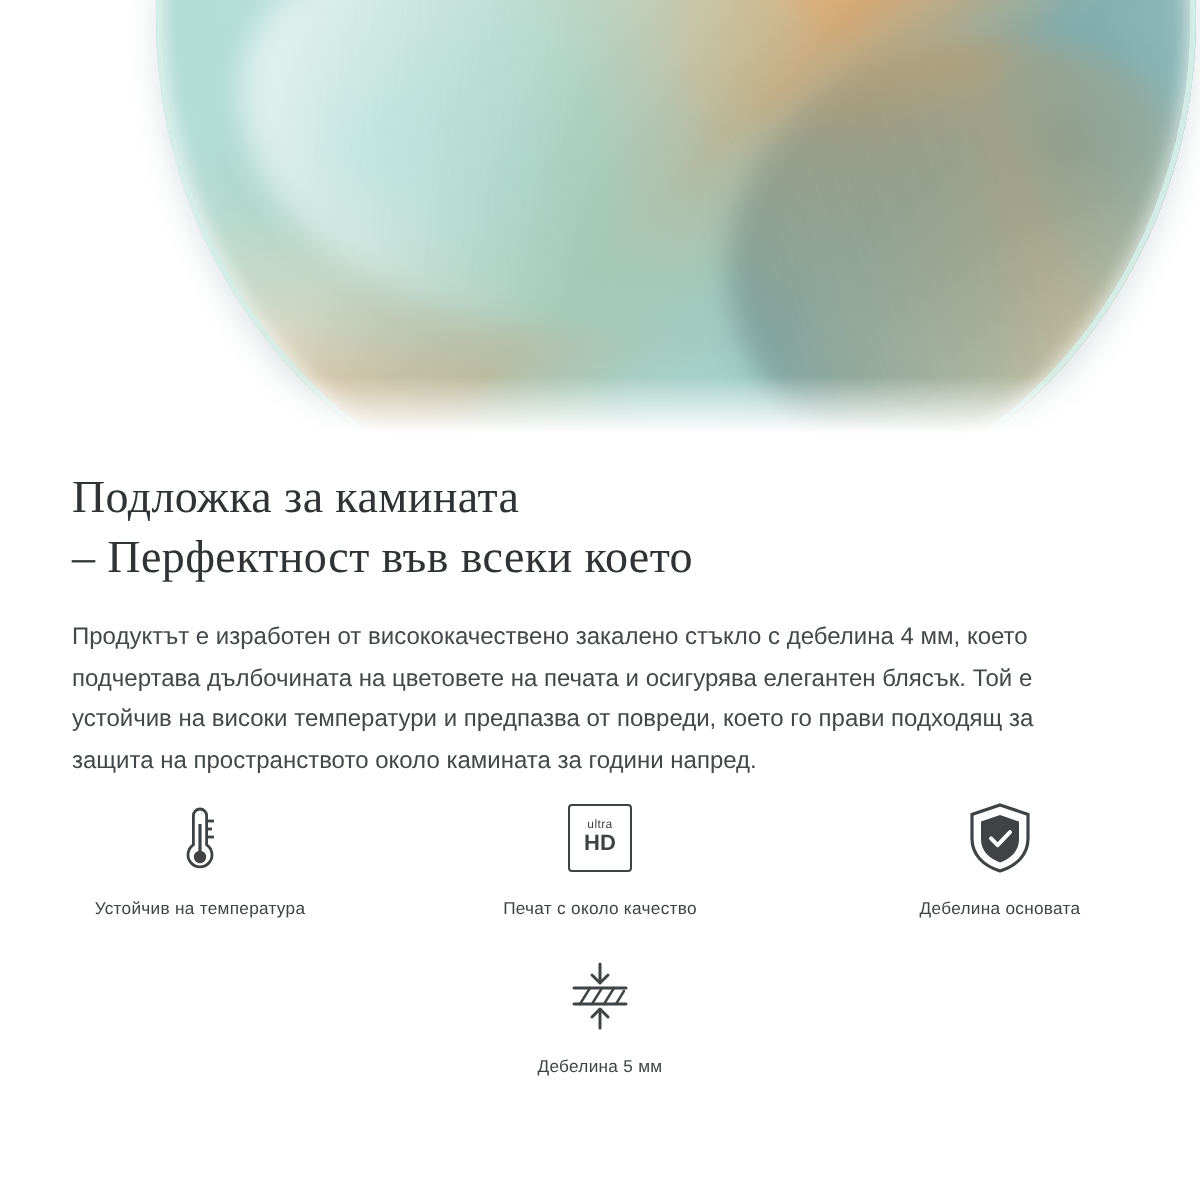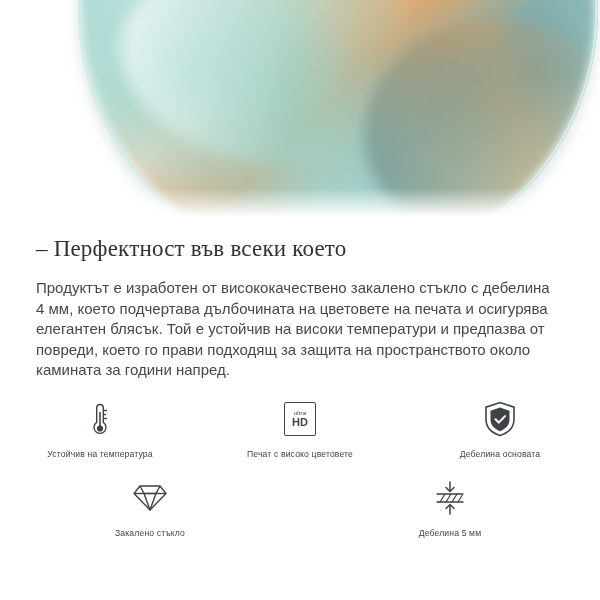--- a/index.html
+++ b/index.html
@@ -113,21 +113,21 @@
     font-weight: 400;
     color: #2f3335;
     letter-spacing: 0.2px;
   }
   .headline .line2 {
     display: block;
   }
   .body-copy {
     margin: 0;
     padding: 14px 40px 0 36px;
-    font-size: 15px;
+    font-size: 12px;
     line-height: 20.5px;
     color: #44484a;
   }
 
   
   .features {
     position: absolute;
     left: 0;
     top: 398px;
     width: 600px;
@@ -191,20 +191,21 @@
       <div class="swirl2"></div>
       <div class="swirl3"></div>
 
       <div class="edge"></div>
     </div>
     <div class="hero-fade"></div>
   </div>
 
   <div class="content">
     <h1 class="headline">
+      <span>Подложка за камината</span>
       <span class="line2">– Перфектност във всеки което</span>
     </h1>
     <p class="body-copy">Продуктът е изработен от висококачествено закалено стъкло с дебелина 4 мм, което подчертава дълбочината на цветовете на печата и осигурява елегантен блясък. Той е устойчив на високи температури и предпазва от повреди, което го прави подходящ за защита на пространството около камината за години напред.</p>
   </div>
 
   <div class="features">
 
     <div class="feature-row">
 
       <div class="feature">
@@ -221,49 +222,38 @@
         <div class="caption">Устойчив на температура</div>
       </div>
 
       <div class="feature">
         <div class="icon-wrap">
           <div class="ultrahd">
             <div class="u-top">ultra</div>
             <div class="u-bot">HD</div>
           </div>
         </div>
-        <div class="caption">Печат с високо цветовете</div>
+        <div class="caption">Печат с около качество</div>
       </div>
 
       <div class="feature">
         <div class="icon-wrap">
           <svg width="32" height="38" viewBox="0 0 32 38" fill="none">
             <path d="M16 2.5 30 7.2v12.1c0 8.2-5.8 13.6-14 16.2-8.2-2.6-14-8-14-16.2V7.2L16 2.5z" stroke="#3f4345" stroke-width="1.6" fill="none"></path>
             <path d="M16 7.5 25.5 10.8v8.8c0 5.8-4.1 9.7-9.5 11.6-5.4-1.9-9.5-5.8-9.5-11.6v-8.8L16 7.5z" fill="#3f4345"></path>
             <path d="M11.5 19.2l3.3 3.4 6.2-6.5" stroke="#ffffff" stroke-width="2" stroke-linecap="round" stroke-linejoin="round" fill="none"></path>
           </svg>
         </div>
         <div class="caption">Дебелина основата</div>
       </div>
 
     </div>
 
     <div class="feature-row">
 
-      <div class="feature">
-        <div class="icon-wrap">
-          <svg width="34" height="30" viewBox="0 0 34 30" fill="none" stroke="#3f4345" stroke-width="1.4" stroke-linejoin="round">
-            <path d="M7 3h20l6 7.5L17 27 1 10.5 7 3z"></path>
-            <path d="M1 10.5h32"></path>
-            <path d="M7 3l4 7.5L17 27l6-16.5L27 3"></path>
-            <path d="M11 10.5h12"></path>
-          </svg>
-        </div>
-        <div class="caption">Закалено стъкло</div>
-      </div>
 
 
       <div class="feature">
         <div class="icon-wrap">
           <svg width="36" height="36" viewBox="0 0 36 36" fill="none" stroke="#3f4345" stroke-width="1.5" stroke-linecap="round">
             <path d="M18 2v8"></path>
             <path d="M14 7.5l4 4 4-4" stroke-linejoin="round"></path>
             <path d="M5 14h26"></path>
             <path d="M5 22h26"></path>
             <path d="M8 22l5-8M14 22l5-8M20 22l5-8M26 22l4-6.5" stroke-width="1.2"></path>

